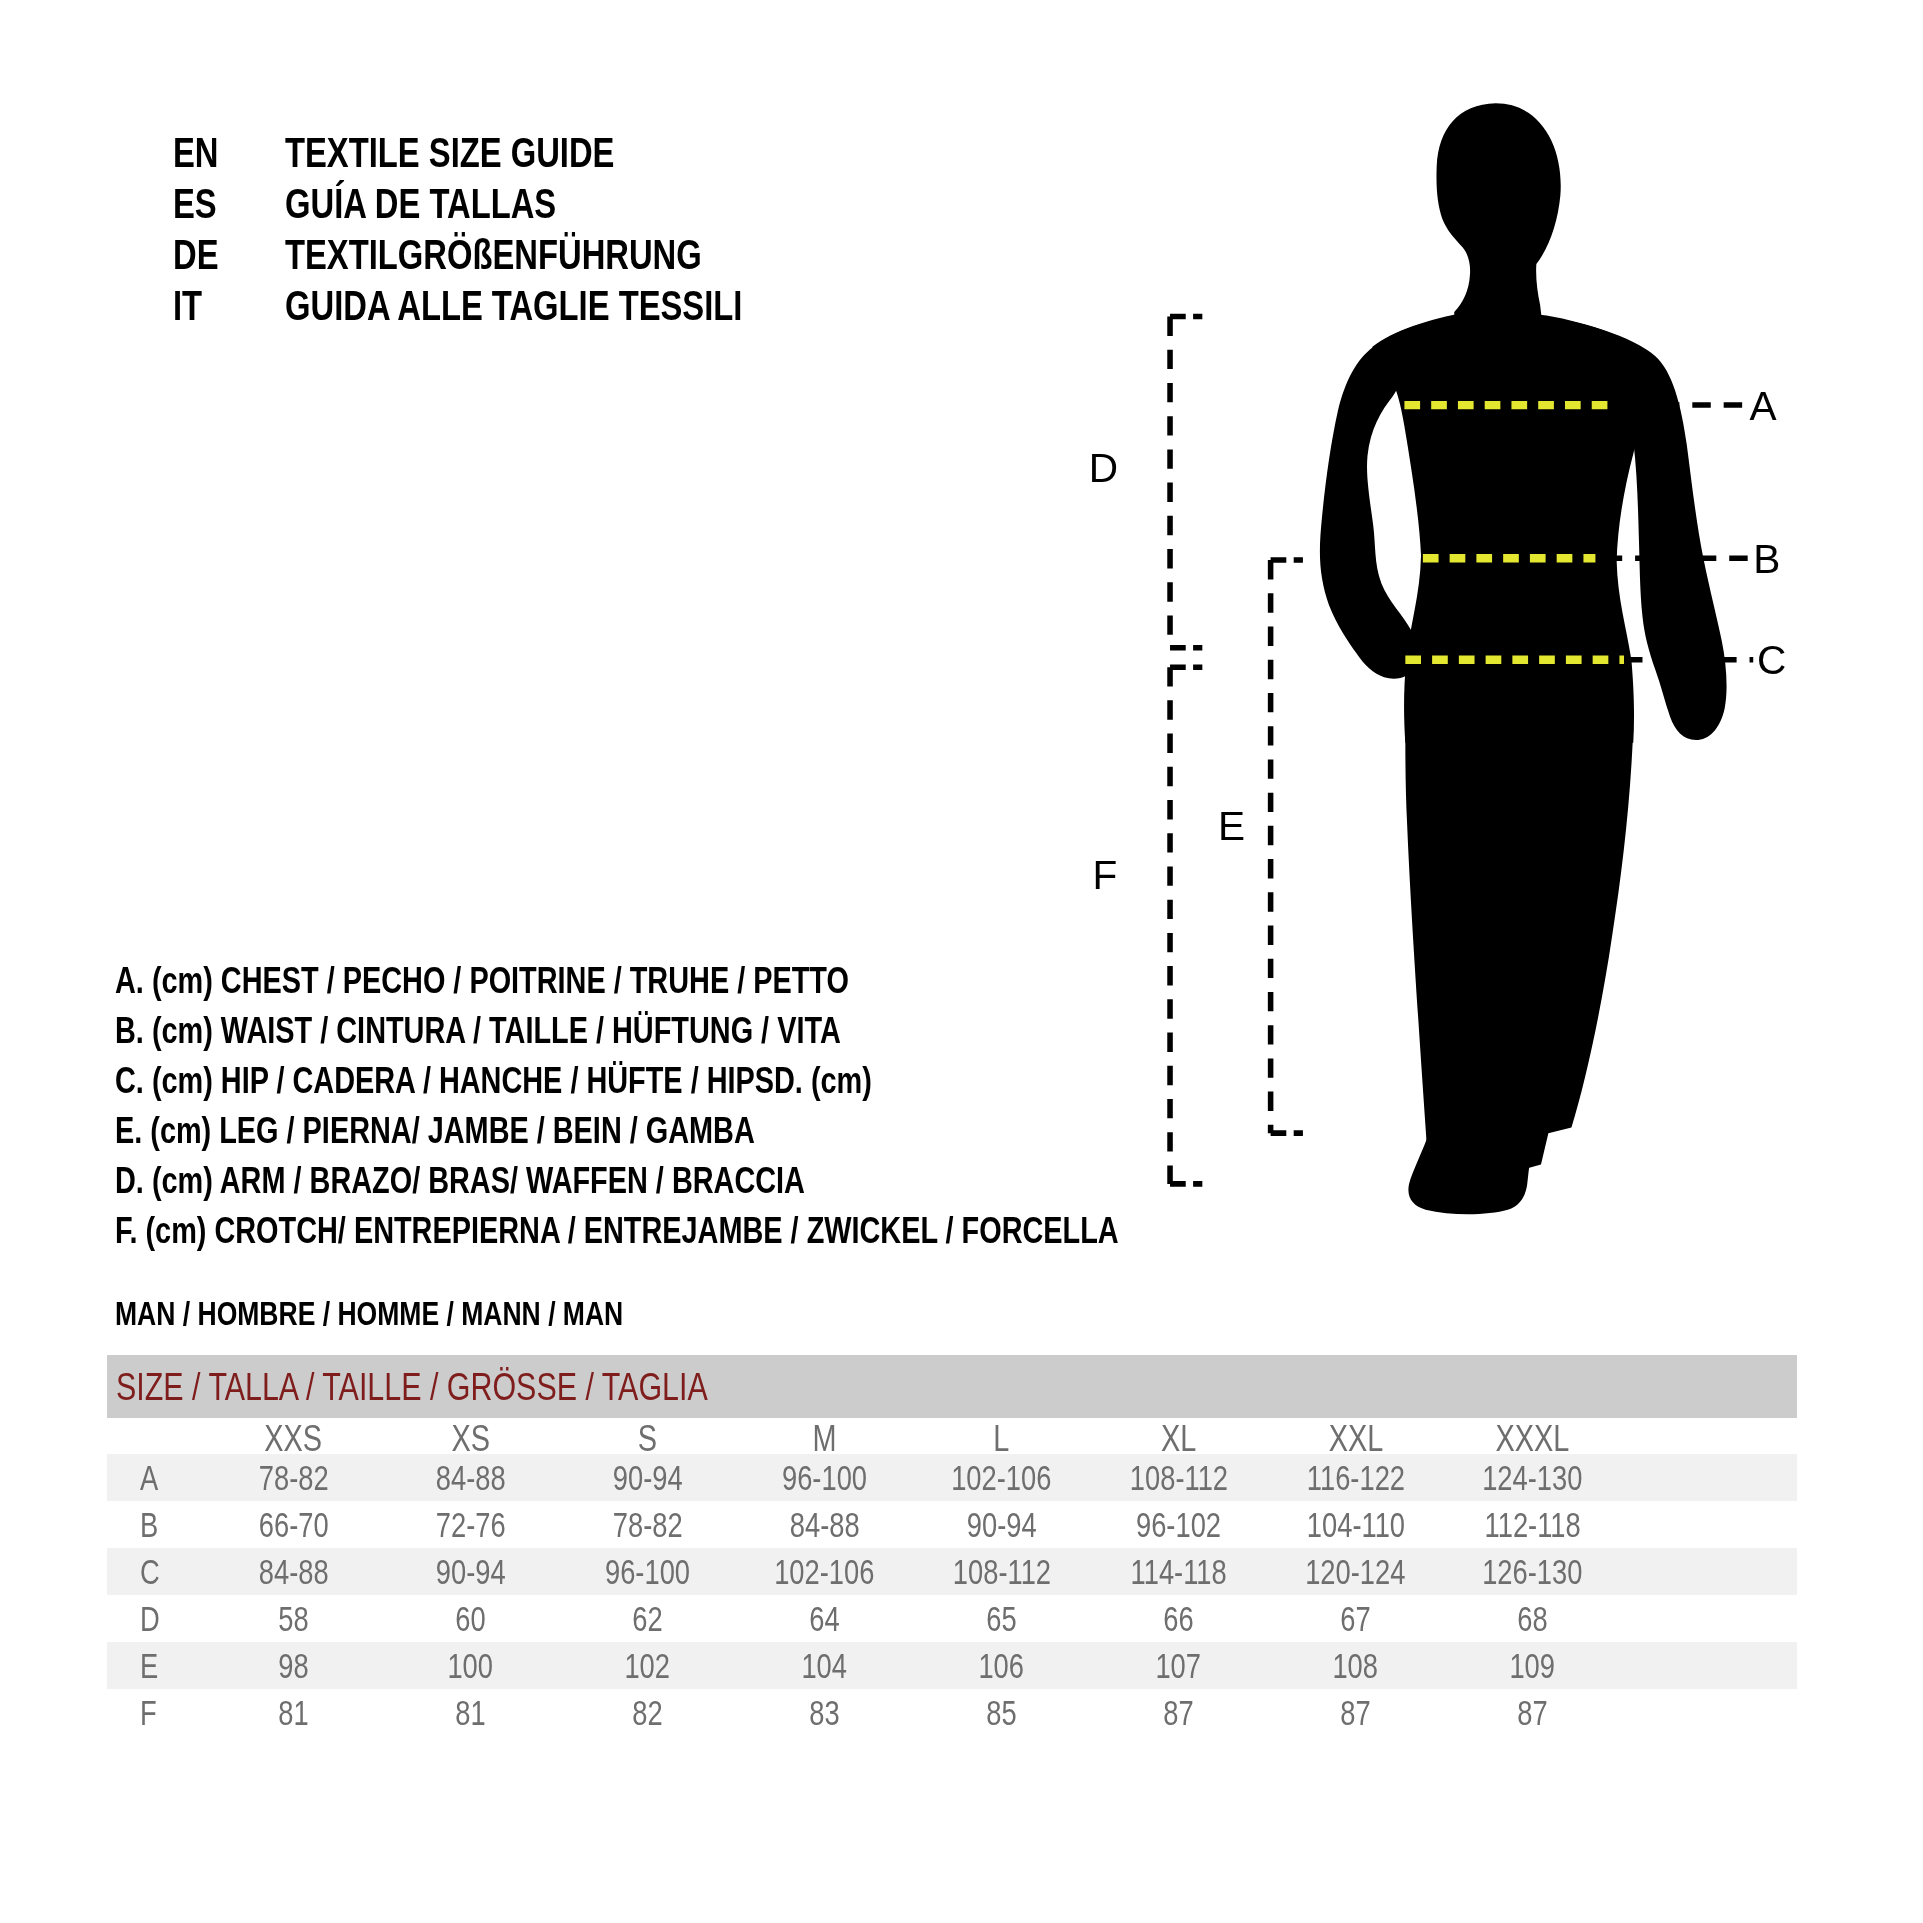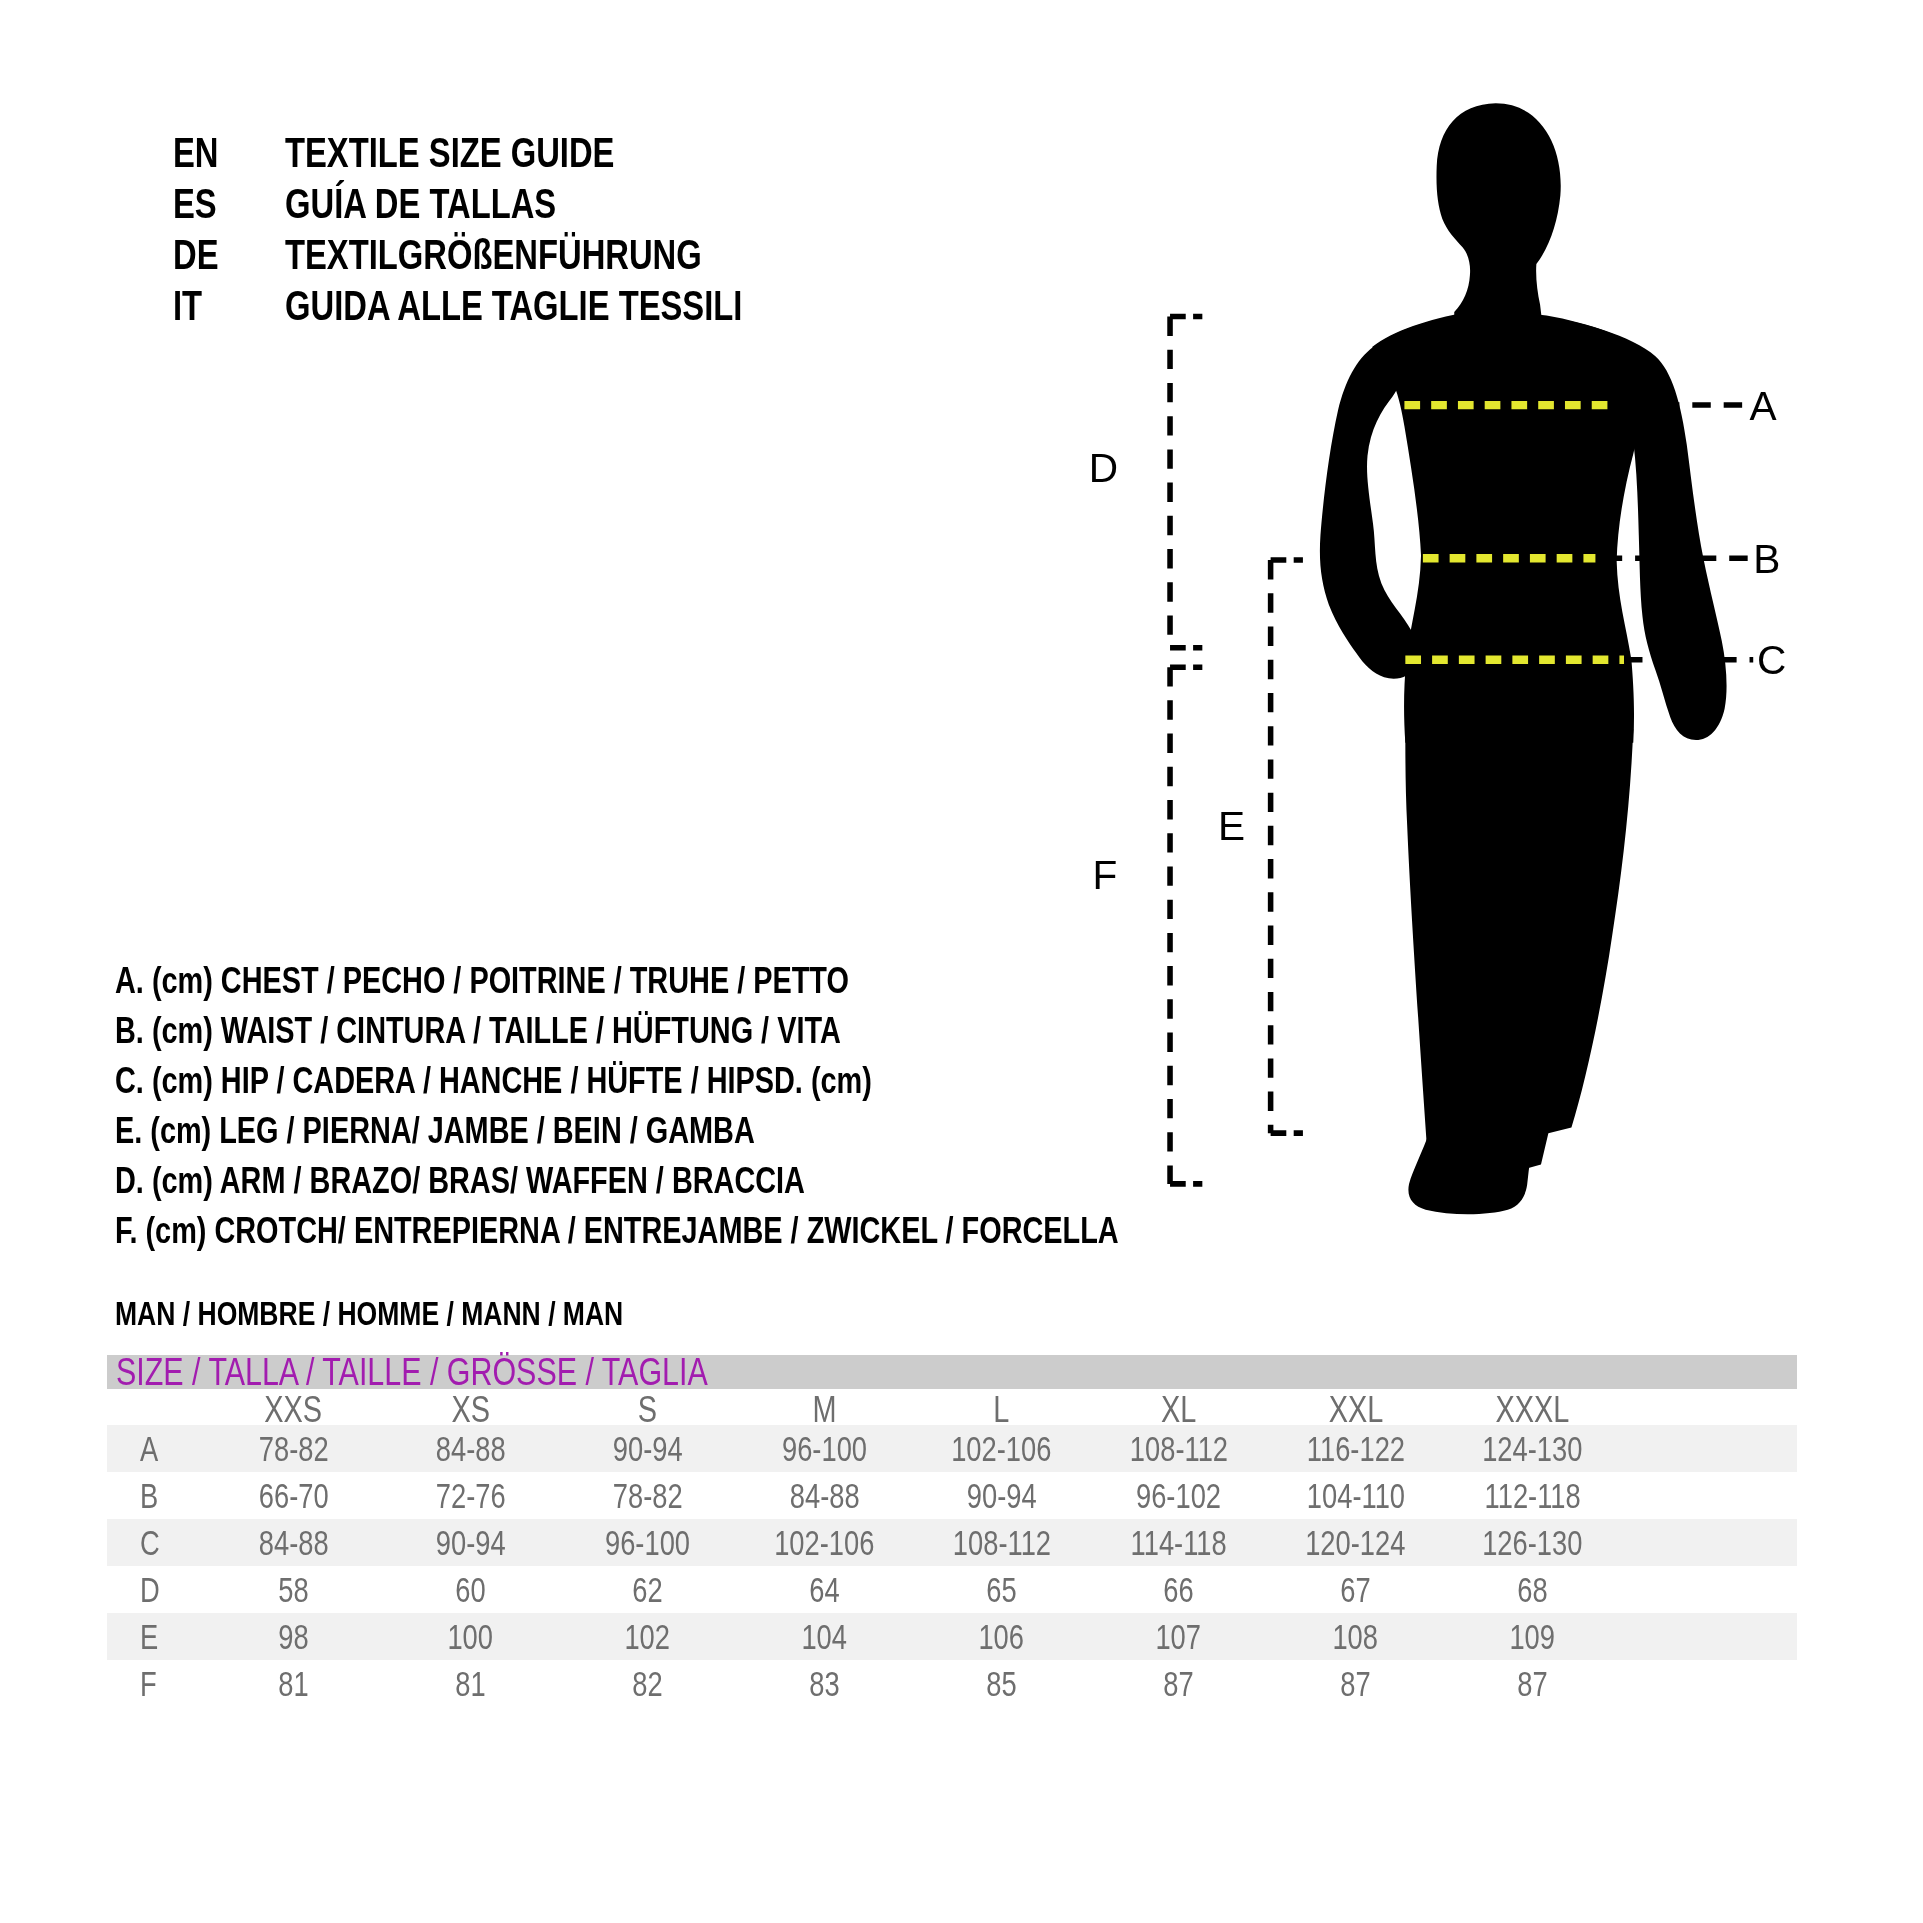--- a/index.html
+++ b/index.html
@@ -17,21 +17,21 @@
 
   
   .legend { position:absolute; left:115px; top:960px; }
   .legend-row { height:50px; display:flex; align-items:flex-start; font-size:37px; font-weight:bold; }
 
   
   .category { position:absolute; left:115px; top:1288px; height:50px; display:flex; align-items:center; font-size:34px; font-weight:bold; }
 
   
   .size-table { position:absolute; left:107px; top:1355px; width:1690px; color:#6e6e6e; }
-  .t-headerbar { height:34px; background:#cccccc; display:flex; align-items:center; padding-left:9.2px; font-size:39px; color:#a21caf; }
+  .t-headerbar { height:63px; background:#cccccc; display:flex; align-items:center; padding-left:9.2px; font-size:39px; color:#7f1d1d; }
   .t-row { display:grid; grid-template-columns:98px repeat(8,177px) 1fr; align-items:center; height:47px; font-size:35px; }
   .t-row.cols { height:36px; font-size:37px; }
   .t-row.alt { background:#f1f1f1; }
   .t-label { padding-left:33px; text-align:left; }
   .t-cell { text-align:center; }
 
   
   .figure { position:absolute; left:0; top:0; width:1923px; height:1923px; pointer-events:none; }
   .figure text { font-family:"Liberation Sans", sans-serif; font-size:44px; fill:#000000; }
   .sil { fill:#000000; stroke:none; }

